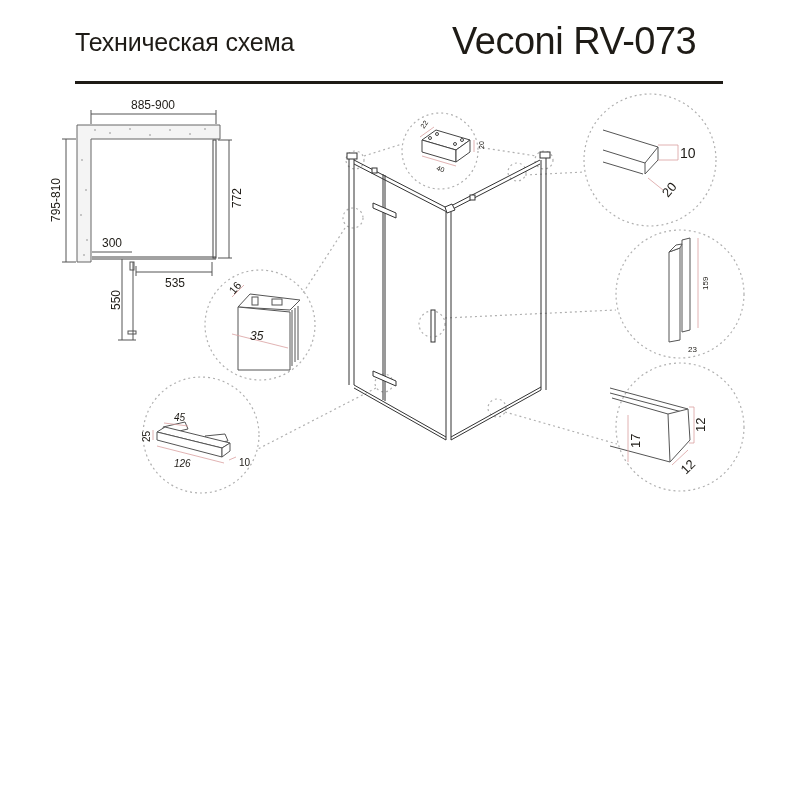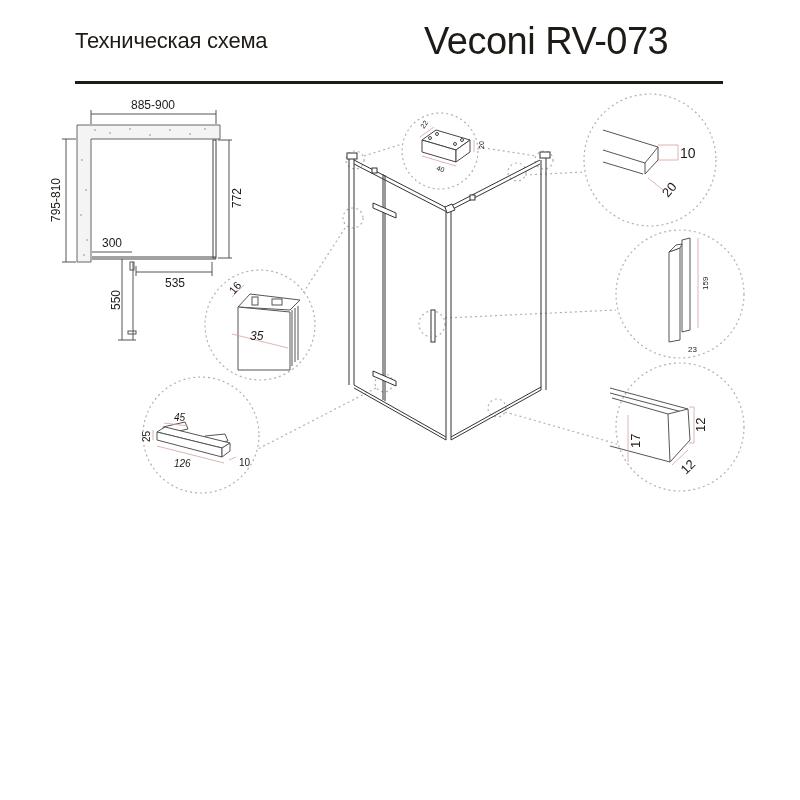--- a/index.html
+++ b/index.html
@@ -1,18 +1,18 @@
 <!DOCTYPE html>
 <html><head>
 <meta charset="utf-8">
 <style>
   html,body{margin:0;padding:0;background:#fff;}
   body{width:800px;height:800px;position:relative;overflow:hidden;font-family:"Liberation Sans",sans-serif;color:#1e1b16;}
-  .title-left{position:absolute;left:75px;top:28px;font-size:22px;letter-spacing:-0.2px;}
-  .title-right{position:absolute;left:424px;top:20px;font-size:38px;letter-spacing:-0.5px;}
+  .title-left{position:absolute;left:75px;top:28px;font-size:25px;letter-spacing:-0.2px;}
+  .title-right{position:absolute;left:452px;top:20px;font-size:38px;letter-spacing:-0.5px;}
   .rule{position:absolute;left:75px;top:81px;width:648px;height:3px;background:#1e1b16;}
   svg{position:absolute;left:0;top:0;}
   .dim{font-family:"Liberation Sans",sans-serif;fill:#1e1b16;}
 </style>
 </head>
 <body>
 
 <div class="title-left">Техническая схема</div>
 <div class="title-right">Veconi RV-073</div>
 <div class="rule"></div>

